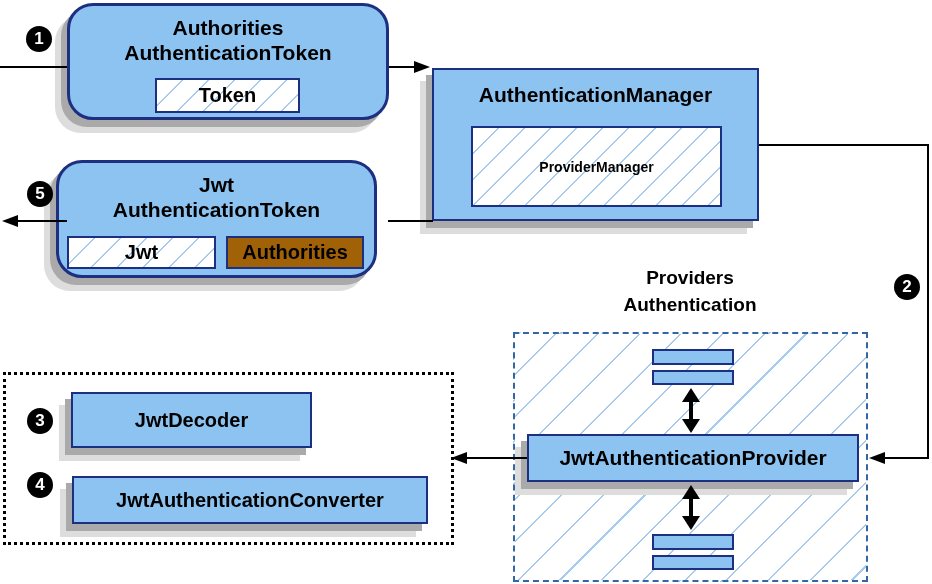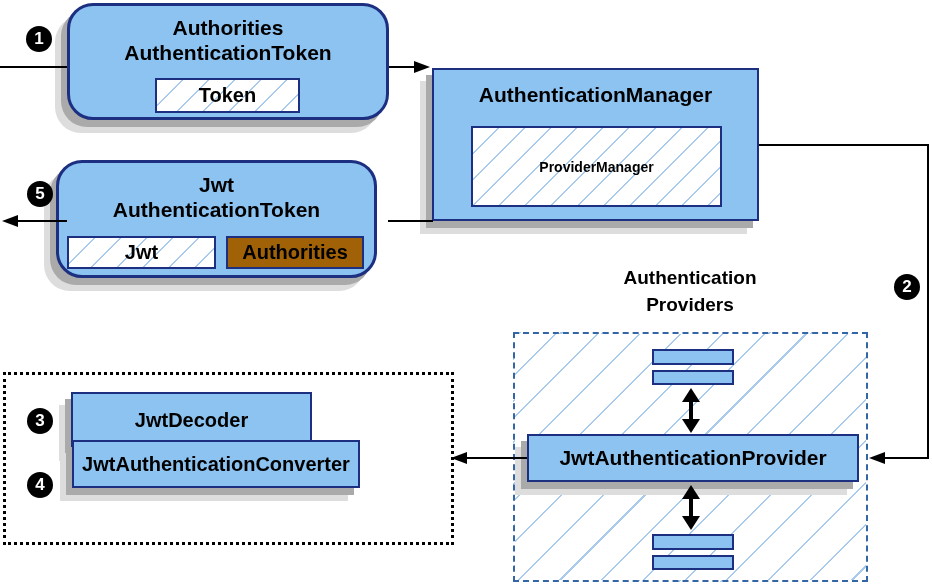--- a/index.html
+++ b/index.html
@@ -94,22 +94,22 @@
     </div>
     <div class="inner-box hatch-sm" style="left:8px;top:73px;width:149px;height:33px">
       <span>Jwt</span>
     </div>
     <div class="inner-box" style="left:167px;top:73px;width:138px;height:33px">
       <span>Authorities</span>
     </div>
   </div>
 
   <div class="group-title" style="left:540px;top:264px;width:300px">
+    <div>Providers</div>
     <div>Authentication</div>
-    <div>Providers</div>
   </div>
 
   <div class="providers-area hatch-lg" style="left:513px;top:332px;width:355px;height:250px">
     <div class="bar" style="left:137px;top:15px;width:82px;height:16px"></div>
     <div class="bar" style="left:137px;top:36px;width:82px;height:15px"></div>
 
     <div class="dblarrow" style="left:167px;top:54px;height:45px">
       <div class="tri-up"></div>
       <div class="dbl-line"></div>
       <div class="tri-down"></div>
@@ -132,18 +132,18 @@
   <div class="line" style="left:465px;top:457px;width:62px;height:2px"></div>
   <div class="tri tri-left" style="left:451px;top:452px"></div>
 
   <div class="dotted-area" style="left:3px;top:372px;width:451px;height:173px"></div>
 
   <div class="rect-node" style="left:71px;top:392px;width:241px;height:56px">
     <span class="rect-label">JwtDecoder</span>
   </div>
   <div class="badge" style="left:27px;top:408px">3</div>
 
-  <div class="rect-node" style="left:72px;top:440px;width:288px;height:48px">
+  <div class="rect-node" style="left:72px;top:476px;width:356px;height:48px">
     <span class="rect-label">JwtAuthenticationConverter</span>
   </div>
   <div class="badge" style="left:27px;top:472px">4</div>
 
 </div>
 
 </body></html>

